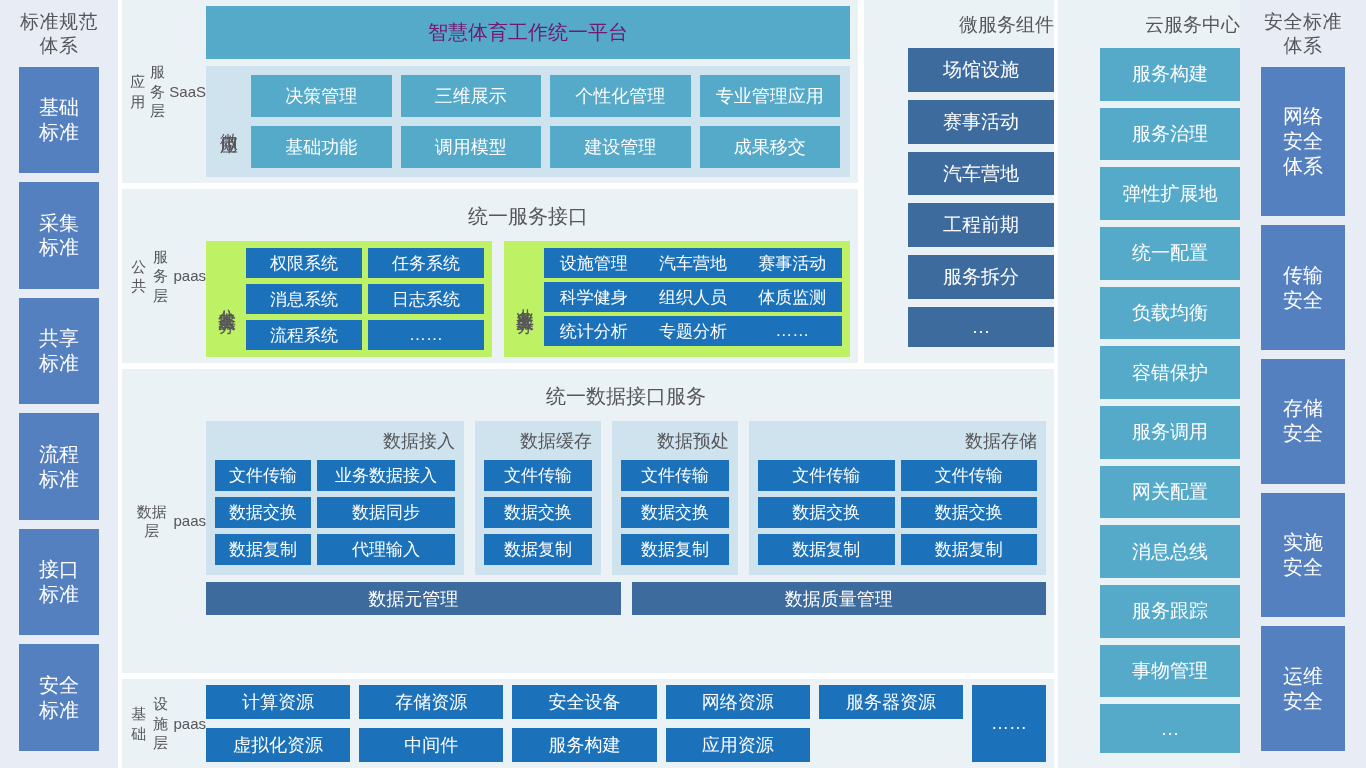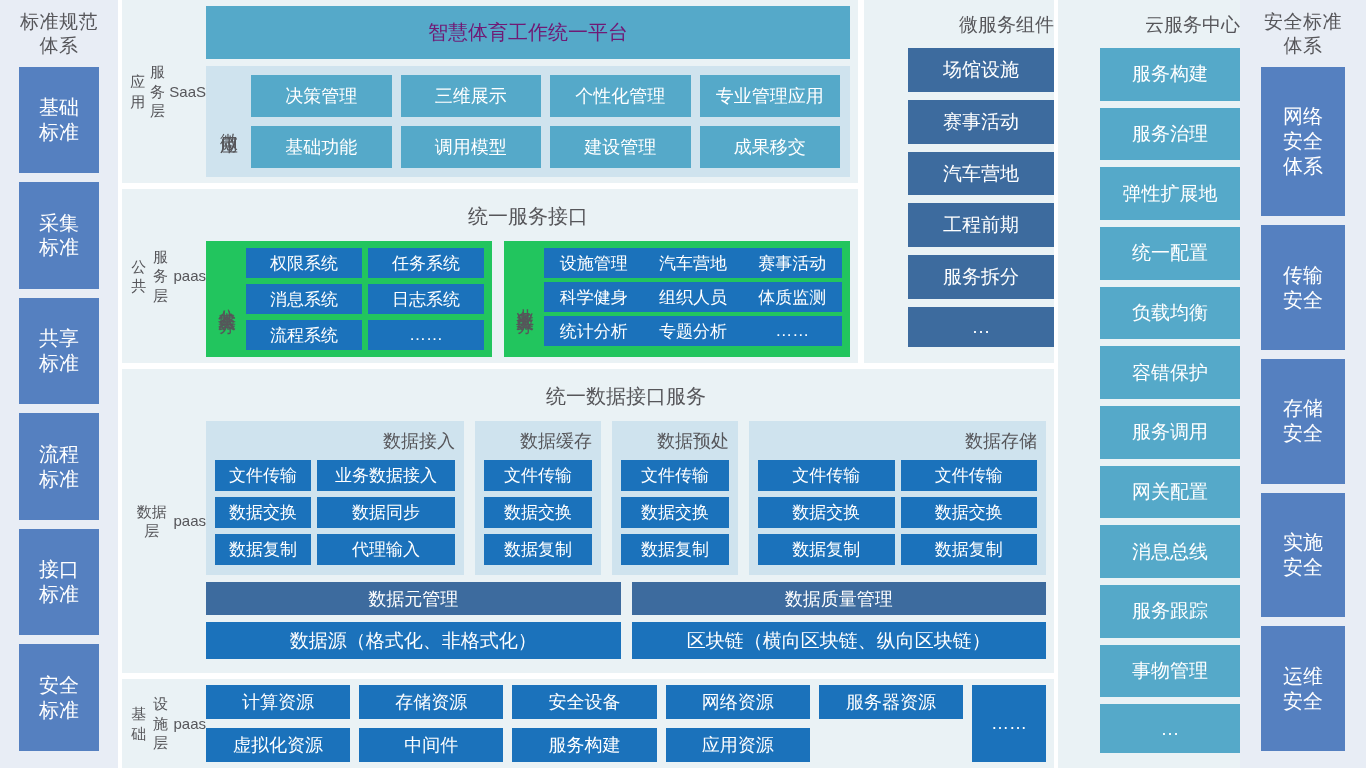--- a/index.html
+++ b/index.html
@@ -94,21 +94,21 @@
     writing-mode: vertical-rl; text-orientation: upright;
     font-size: 18px; color: #56565a; letter-spacing: 2px;
     display: flex; align-items: center; justify-content: center;
     flex: 0 0 auto; width: 26px; line-height: 1; font-weight: 500;
   }
   .grid-apps { flex: 1 1 auto; display: grid; grid-template-columns: repeat(4,1fr); gap: 9px; }
   .grid-apps .chip { height: 42px; }
 
   
   .svc-groups { display: flex; gap: 12px; }
-  .svc-group { background: #22c55e; padding: 7px 8px; display: flex; gap: 6px; justify-content: flex-end; }
+  .svc-group { background: #bef264; padding: 7px 8px; display: flex; gap: 6px; justify-content: flex-end; }
   .svc-group.g1 { flex: 0 0 auto; }
   .svc-group.g2 { flex: 1 1 auto; }
   .svc-grid2 { display: grid; grid-template-columns: repeat(2, 116px); gap: 6px; }
   .svc-grid3 { display: grid; grid-template-columns: repeat(3, 1fr); flex: 1 1 auto; }
   .svc-grid2 .chip, .svc-grid3 .chip { height: 30px; font-size: 17px; }
 
   
   .data-panels { display: flex; gap: 11px; align-items: stretch; }
   .dp { background: #cfe3ee; padding: 6px 9px 10px 9px; display: flex; flex-direction: column; }
   .dp-title { text-align: right; font-size: 18px; color: #56565a; padding: 2px 0 7px 0; font-weight: 500; }
@@ -332,24 +332,20 @@
             </div>
           </div>
 
         </div>
 
         <div class="data-mgmt">
           <div class="chip slate">数据元管理</div>
           <div class="chip slate">数据质量管理</div>
         </div>
 
-        <div class="data-src">
-          <div class="chip blue">数据源（格式化、非格式化）</div>
-          <div class="chip blue">区块链（横向区块链、纵向区块链）</div>
-        </div>
 
       </div>
     </div>
 
     <div class="layer">
       <div class="layer-label">
           <div>基础</div>
           <div>设施层</div>
           <div>paas</div>
         </div>

